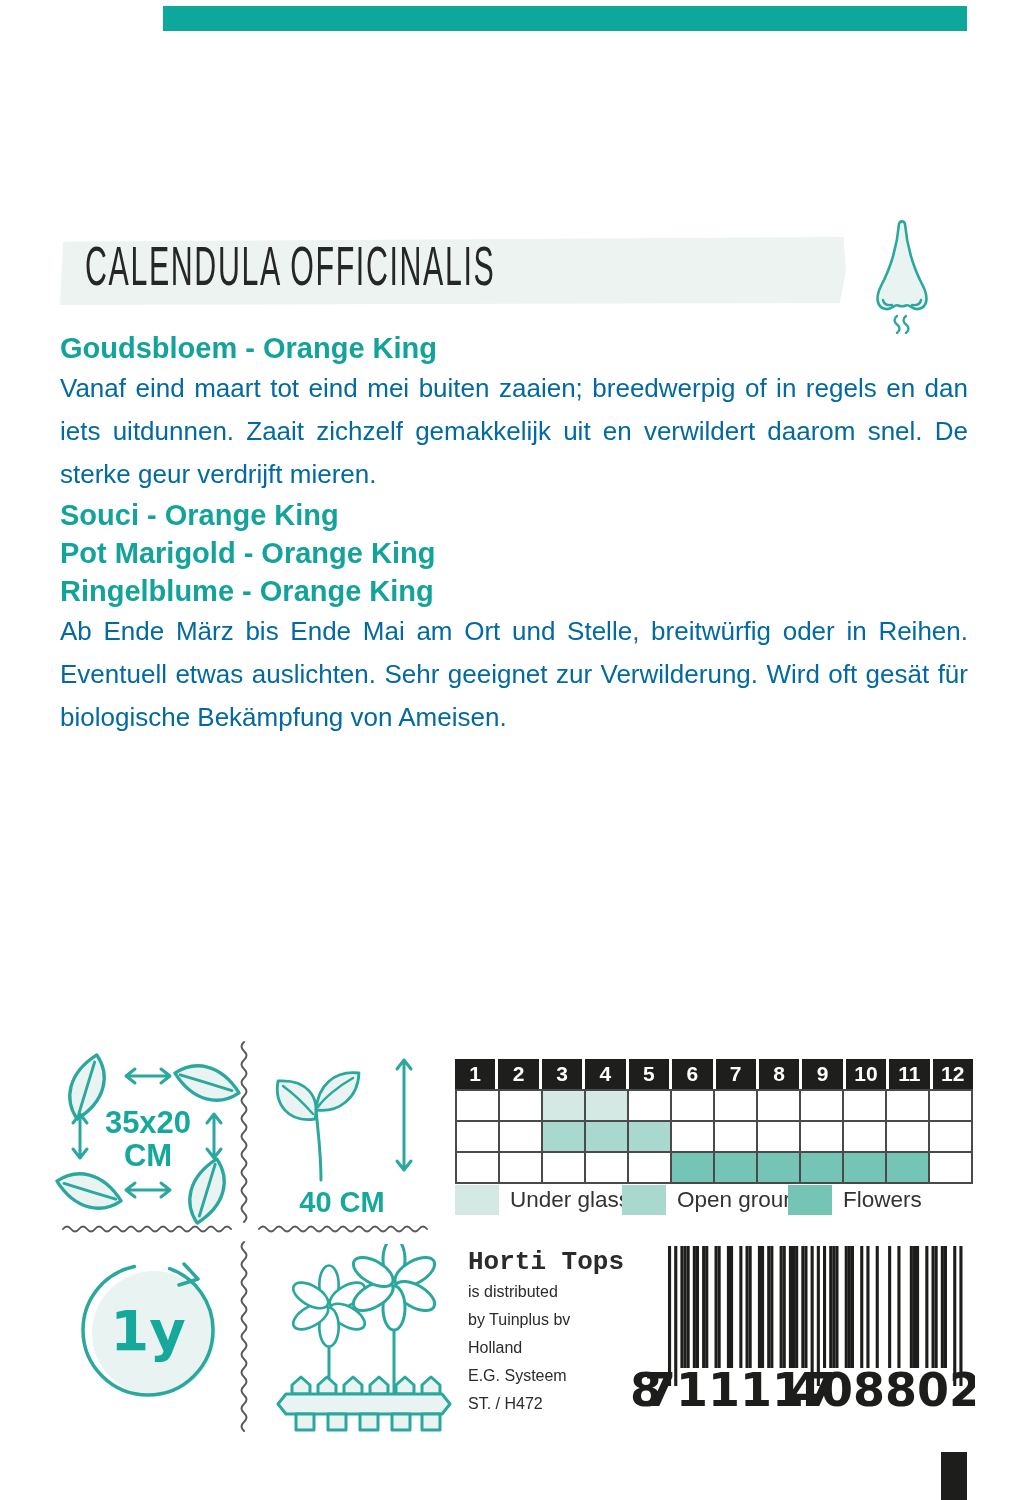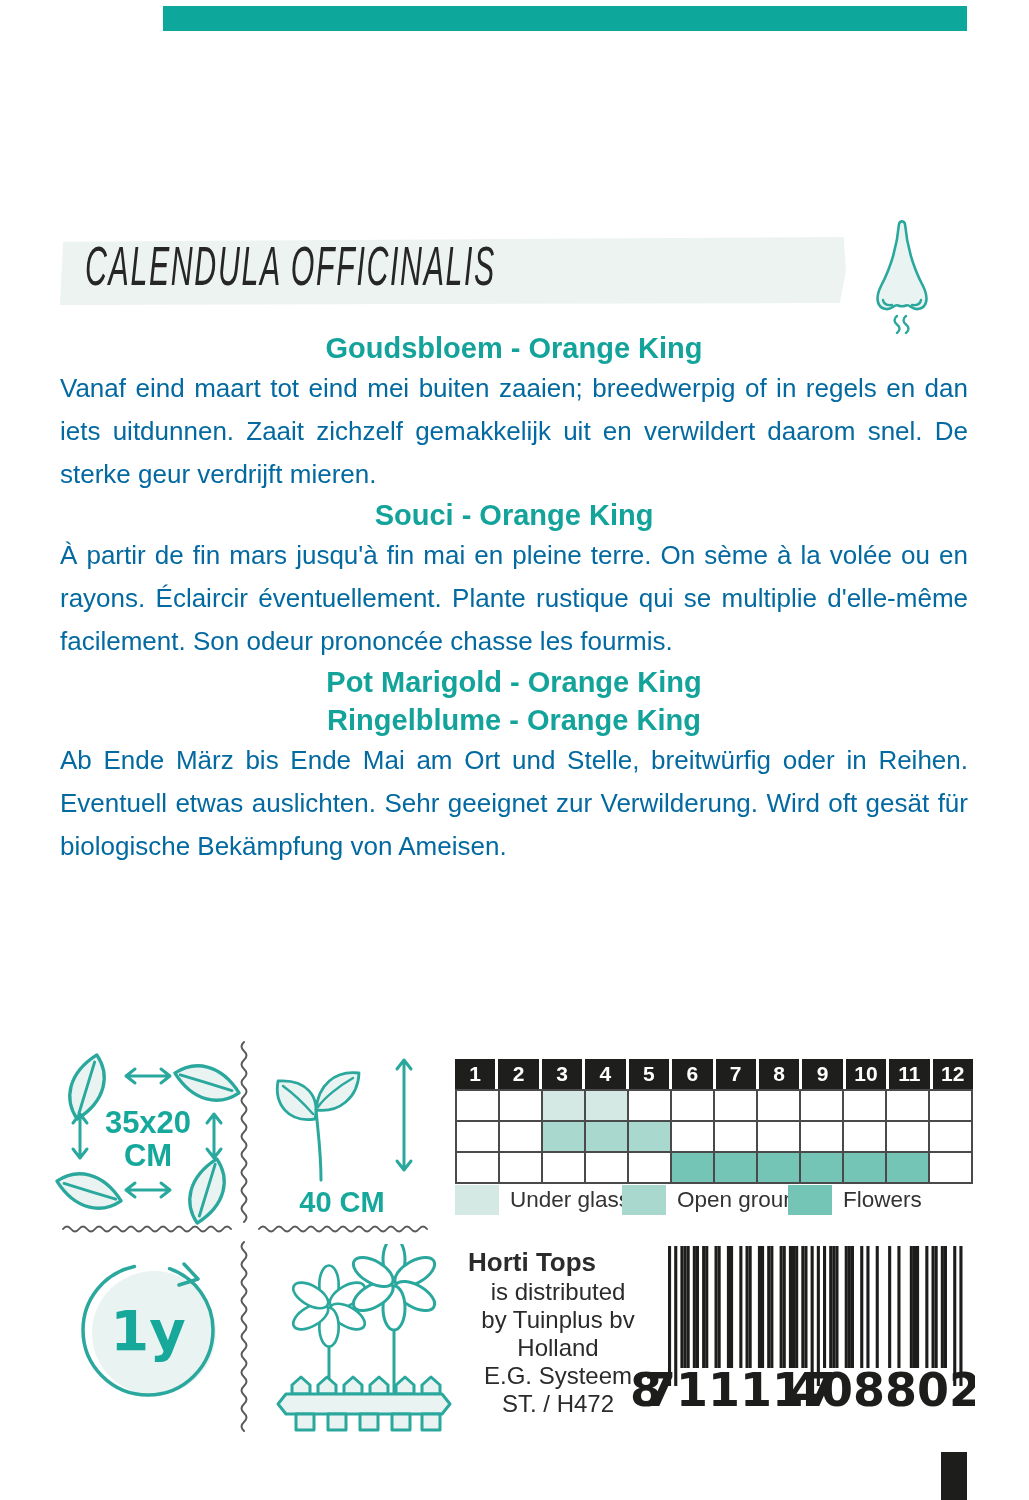--- a/index.html
+++ b/index.html
@@ -2,28 +2,28 @@
 <html><head>
 <meta charset="utf-8">
 <style>
   html,body{margin:0;padding:0;background:#fff;}
   .page{position:relative;width:1029px;height:1500px;background:#fff;overflow:hidden;
         font-family:"Liberation Sans",sans-serif;color:#383838;}
 
   .top-bar{position:absolute;left:163px;top:6px;width:804px;height:25px;background:#0ea79c;}
 
   .title-band{position:absolute;left:60px;top:237px;width:786px;height:68px;background:#edf3f1;
-        clip-path:polygon(0.4% 7%,99.7% 0%,100% 50%,99.2% 97%,0% 100%);font-style:italic;}
+        clip-path:polygon(0.4% 7%,99.7% 0%,100% 50%,99.2% 97%,0% 100%);}
   .title-text{position:absolute;left:25px;top:9px;font-size:37px;letter-spacing:2px;color:#262626;
         white-space:nowrap;display:inline-block;transform:scale(.82,1.52);transform-origin:0 50%;}
 
   .nose{position:absolute;left:862px;top:219px;}
 
   .sections{position:absolute;left:60px;top:329px;width:908px;}
-  .sec h2{margin:0;font-size:29px;line-height:38px;font-weight:bold;color:#13a39a;text-align:center;}
+  .sec h2{margin:0;font-size:29px;line-height:38px;font-weight:bold;color:#13a39a;}
   .sec p{margin:0;font-size:26px;line-height:43px;color:#0369a1;text-align:justify;}
 
   .teal-label{color:#17a89c;font-weight:bold;text-align:center;}
   .spacing-group{position:absolute;left:58px;top:1050px;width:180px;height:170px;}
   .spacing-label{position:absolute;left:38px;top:56px;width:104px;font-size:31px;line-height:33px;}
   .height-group{position:absolute;left:262px;top:1050px;width:178px;height:170px;}
   .height-label{position:absolute;left:18px;top:136px;width:124px;font-size:29px;}
   .abs{position:absolute;}
 
   .wavy-v1{position:absolute;left:239px;top:1040px;}
@@ -41,22 +41,22 @@
 
   .legend{position:absolute;left:455px;top:1185px;width:520px;height:32px;}
   .legend-item{position:absolute;top:0;display:flex;align-items:center;}
   .legend-item .sw{width:44px;height:30px;margin-right:11px;}
   .legend-item .lb{font-size:22.5px;color:#333;}
 
   .cycle-group{position:absolute;left:72px;top:1252px;}
   .planter-group{position:absolute;left:272px;top:1244px;}
 
   .dist{position:absolute;left:468px;top:1246px;width:180px;color:#2b2b2b;}
-  .dist .brand{font-size:26px;font-weight:bold;line-height:32px;}
-  .dist .ln{font-size:24px;line-height:28px;text-align:center;}
+  .dist .brand{font-size:26px;font-weight:bold;line-height:32px;font-family:Liberation Mono, monospace;}
+  .dist .ln{font-size:16px;line-height:28px;}
 
   .barcode{position:absolute;left:630px;top:1246px;}
   .barcode rect{fill:#1d1d1b;}
   .barcode text{font-family:"DejaVu Sans",sans-serif;font-weight:bold;font-size:46px;fill:#1d1d1b;}
 
   .print-mark{position:absolute;left:941px;top:1452px;width:26px;height:48px;background:#1d1d1b;}
 
   svg .tl{stroke:#2aa89d;fill:none;stroke-linecap:round;stroke-linejoin:round;}
   svg .tf{stroke:#2aa89d;fill:#e9f3f1;stroke-linecap:round;stroke-linejoin:round;}
   svg .wf{stroke:#2aa89d;fill:#ffffff;stroke-linecap:round;stroke-linejoin:round;}
@@ -81,21 +81,20 @@
     <path class="tl" stroke-width="2.4" d="M44 97 q-5 4 0 8.5 q5 4 0 8.5"></path>
   </svg>
 
   <div class="sections">
     <section class="sec">
       <h2>Goudsbloem - Orange King</h2>
       <p>Vanaf eind maart tot eind mei buiten zaaien; breedwerpig of in regels en dan iets uitdunnen. Zaait zichzelf gemakkelijk uit en verwildert daarom snel. De sterke geur verdrijft mieren.</p>
     </section>
     <section class="sec">
       <h2>Souci - Orange King</h2>
-      <p>À partir de fin mars jusqu'à fin mai en pleine terre. On sème à la volée ou en rayons. Éclaircir éventuellement. Plante rustique qui se multiplie d'elle-même facilement. Son odeur prononcée chasse les fourmis.</p>
     </section>
     <section class="sec">
       <h2>Pot Marigold - Orange King</h2>
     </section>
     <section class="sec">
       <h2>Ringelblume - Orange King</h2>
       <p>Ab Ende März bis Ende Mai am Ort und Stelle, breitwürfig oder in Reihen. Eventuell etwas auslichten. Sehr geeignet zur Verwilderung. Wird oft gesät für biologische Bekämpfung von Ameisen.</p>
     </section>
   </div>
 

